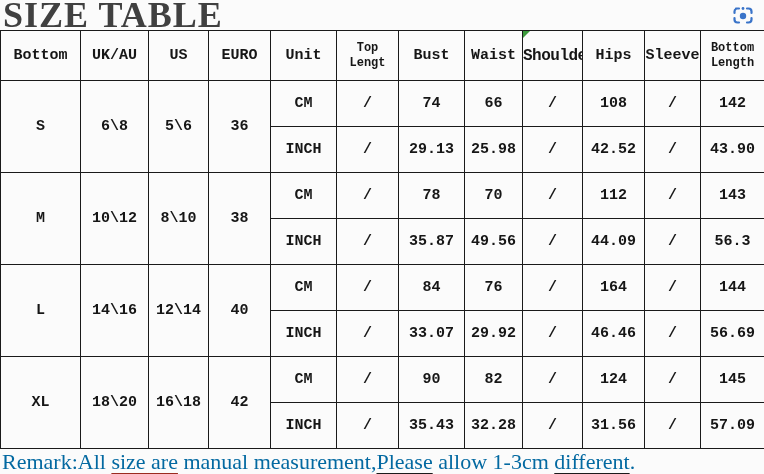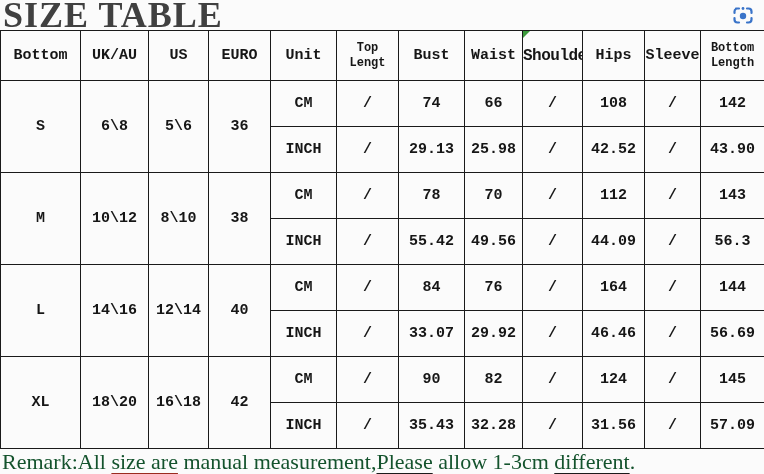--- a/index.html
+++ b/index.html
@@ -32,21 +32,21 @@
   th.two-line{font-size:12px;line-height:1.2;}
   th.two-line span{display:block;}
   th.shoulder{font-size:16px;position:relative;letter-spacing:-0.5px;}
   .corner-marker{
     position:absolute;top:0;left:0;width:0;height:0;
     border-top:7px solid #3c9a3c;border-right:7px solid transparent;
   }
   .remark{
     font-family:"Liberation Serif", serif;
     font-size:22px;line-height:25px;height:26px;overflow:hidden;
-    padding-left:2px;color:#14532d;white-space:nowrap;
+    padding-left:2px;color:#0369a1;white-space:nowrap;
   }
   .remark .u{
     text-decoration:underline;
     text-decoration-thickness:2px;
     text-underline-offset:4px;
   }
   .remark .u-red{text-decoration-color:#9a2a1f;}
   .remark .u-dark{text-decoration-color:#1a1a1a;}
 </style>
 </head>
@@ -140,21 +140,21 @@
       <td>78</td>
       <td>70</td>
       <td>/</td>
       <td>112</td>
       <td>/</td>
       <td>143</td>
     </tr>
     <tr>
       <td>INCH</td>
       <td>/</td>
-      <td>55.42</td>
+      <td>35.87</td>
       <td>49.56</td>
       <td>/</td>
       <td>44.09</td>
       <td>/</td>
       <td>56.3</td>
     </tr>
 
     <tr>
       <td rowspan="2">L</td>
       <td rowspan="2">14\16</td>

